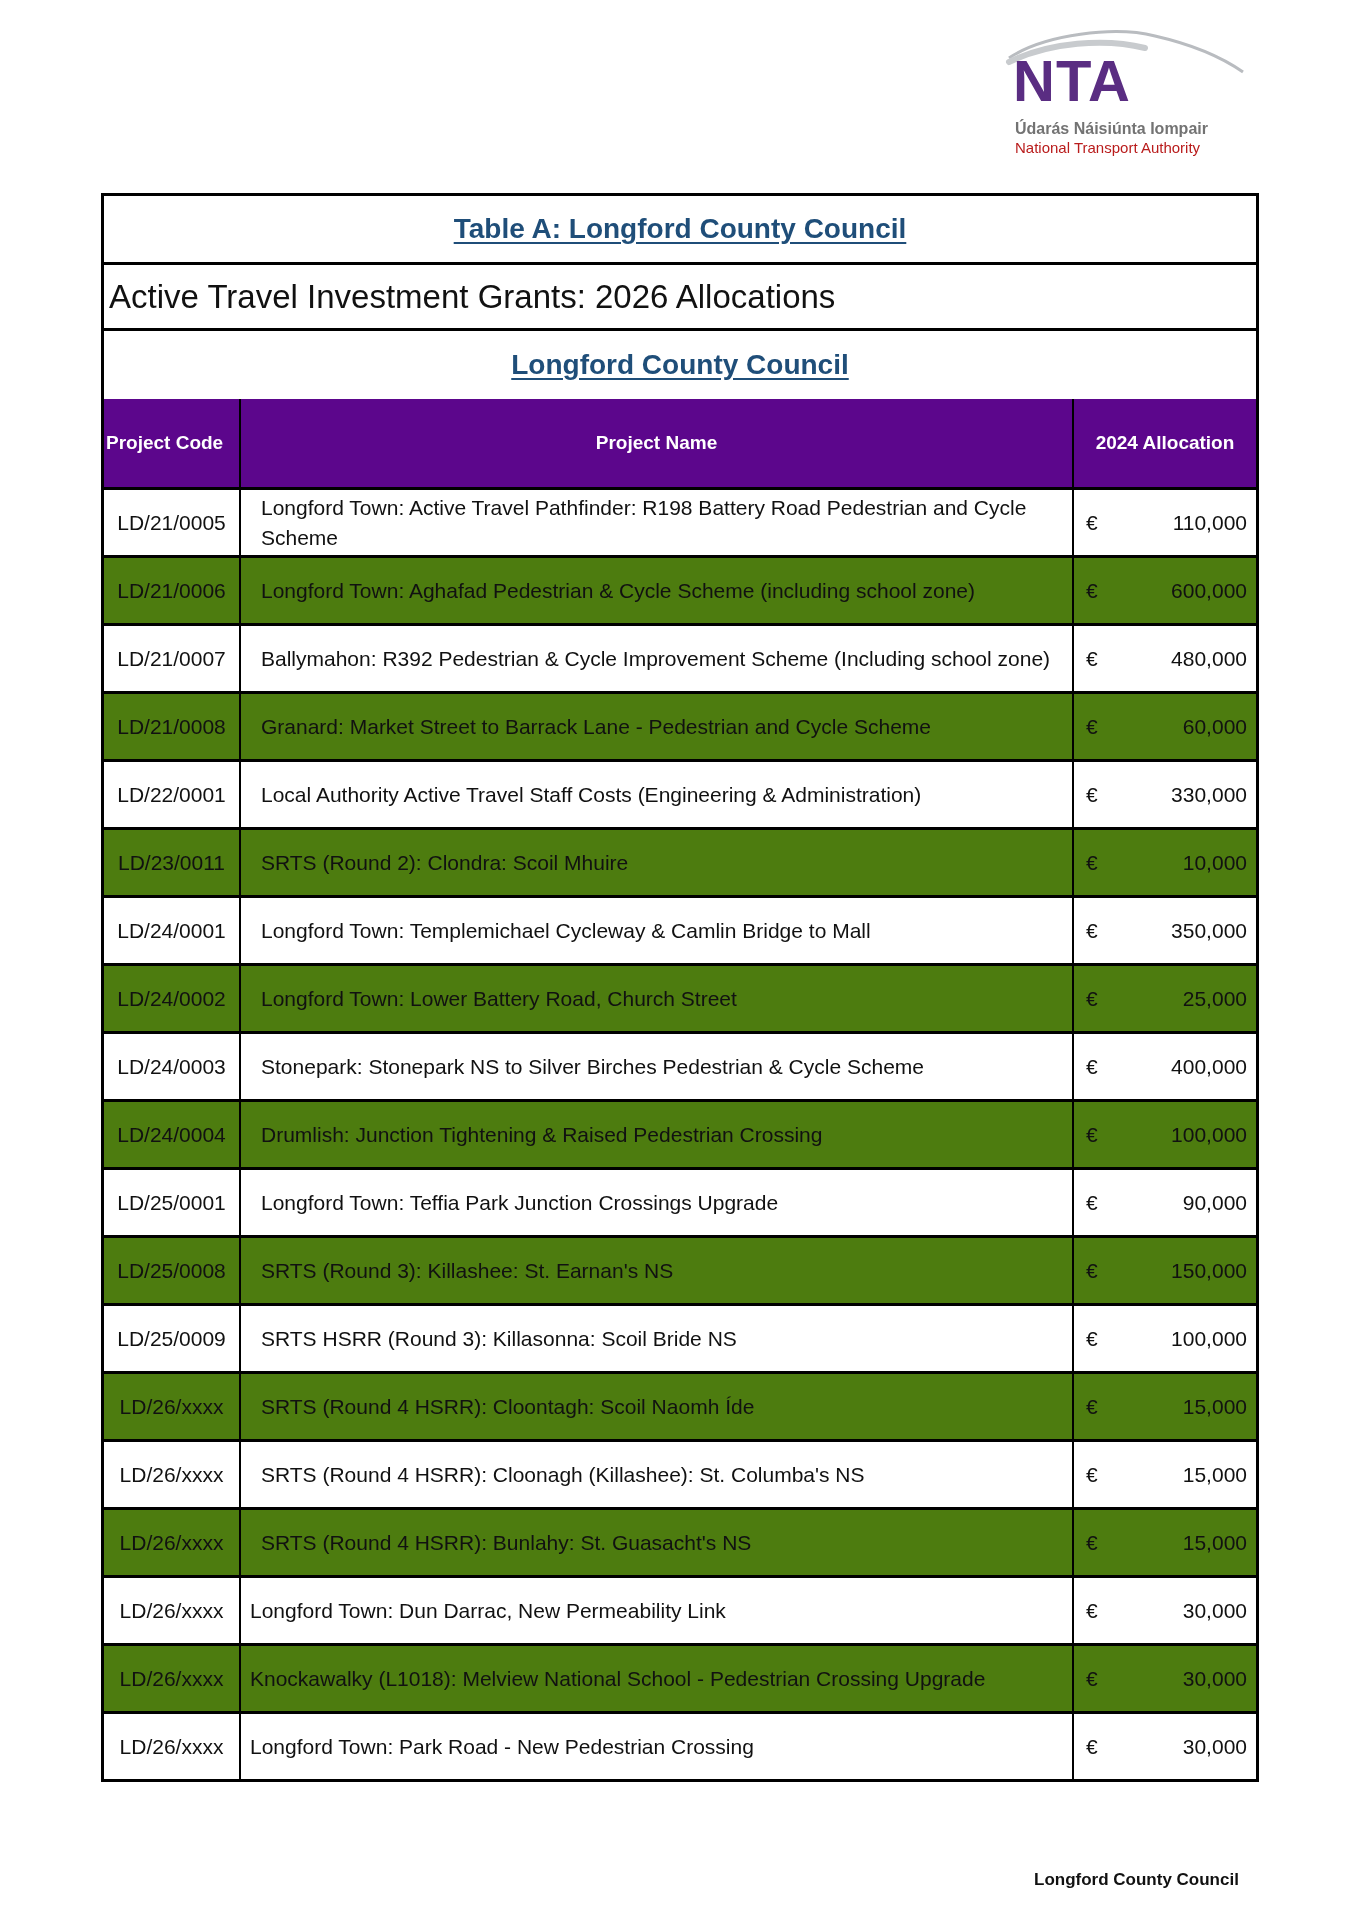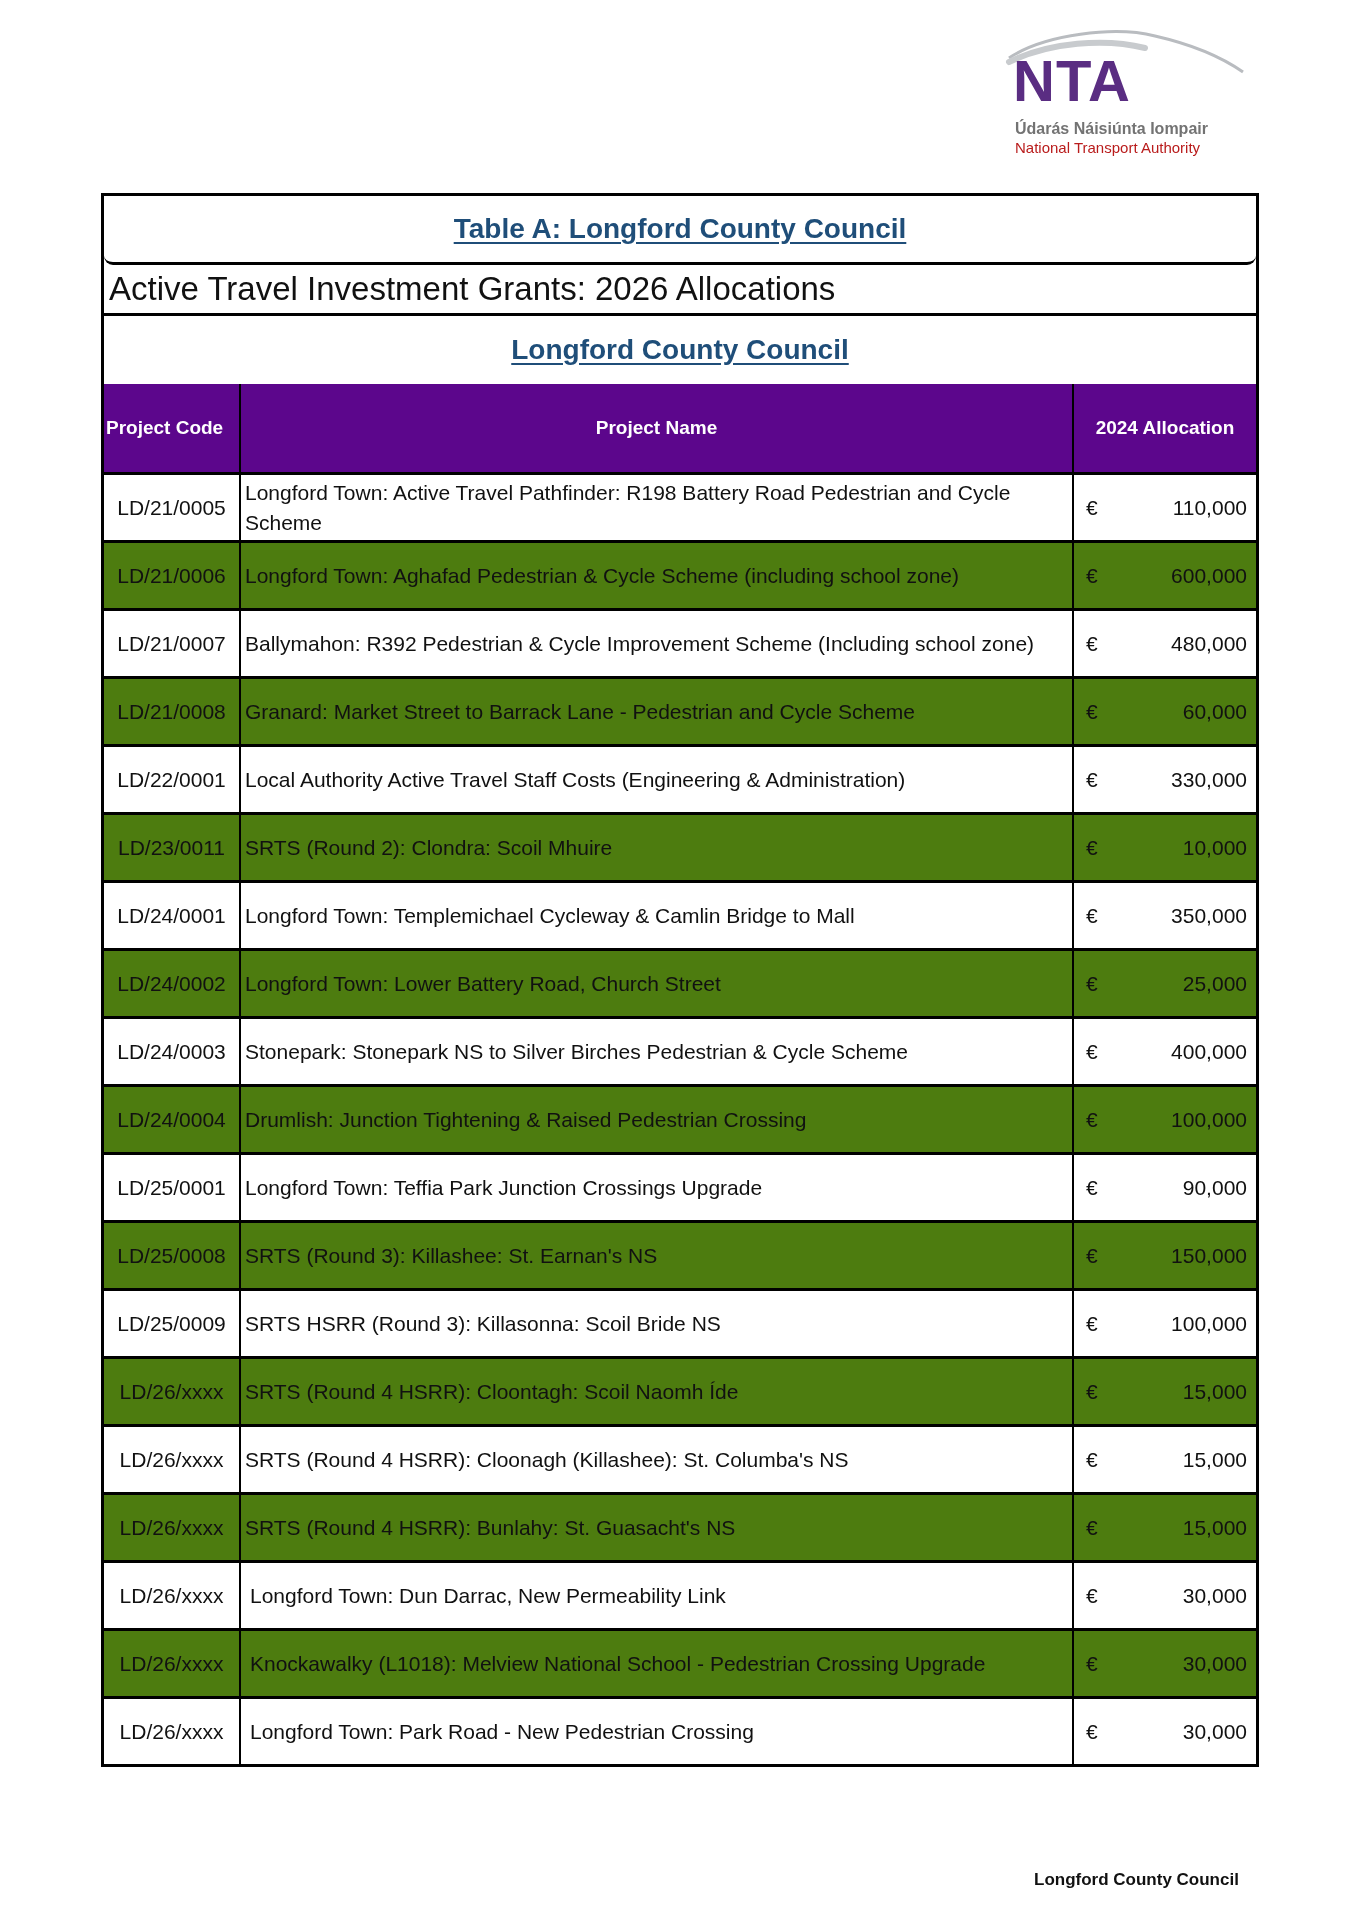--- a/index.html
+++ b/index.html
@@ -25,22 +25,22 @@
     }
     
     .sheet {
       position: absolute; left: 101px; top: 193px; width: 1158px;
       border: 3px solid #000; box-sizing: border-box;
     }
     .band {
       border-bottom: 3px solid #000; box-sizing: border-box;
       display: flex; align-items: center;
     }
-    .band.title { height: 69px; justify-content: center; border-radius: 9px; }
-    .band.subtitle { height: 51px; justify-content: flex-start; padding-left: 5px; }
+    .band.title { height: 69px; justify-content: center; }
+    .band.subtitle { height: 66px; justify-content: flex-start; padding-left: 5px; }
     .band.council { height: 68px; justify-content: center; border-bottom: none; }
     .band-title-text {
       color: #1f4e79; font-weight: bold; font-size: 28px; text-decoration: underline;
       text-underline-offset: 4px;
     }
     .band-subtitle-text { font-size: 33px; color: #111; }
     table { width: 100%; border-collapse: collapse; table-layout: fixed; }
     col.c-code { width: 136px; }
     col.c-name { width: 833px; }
     col.c-alloc { width: 183px; }
@@ -51,21 +51,21 @@
     thead th:last-child { border-right: none; }
     thead th.h-code { text-align: left; padding-left: 2px; }
     tbody td {
       height: 65px; border-right: 2px solid #000; border-bottom: 3px solid #000;
       font-size: 21px; padding: 0; vertical-align: middle;
     }
     tbody tr:last-child td { border-bottom: none; }
     tbody td:last-child { border-right: none; }
     tbody tr.alt td { background: #4d7c0f; }
     td.code { text-align: center; white-space: nowrap; margin-left: 31px; }
-    td.name { padding-left: 4px; line-height: 30px; }
+    td.name { padding-left: 20px; line-height: 30px; }
     td.name.pad { padding-left: 9px; }
     td.alloc { position: relative; }
     .euro { position: absolute; left: 12px; top: 50%; transform: translateY(-50%); }
     .amount { position: absolute; right: 9px; top: 50%; transform: translateY(-50%); }
     .footer {
       position: absolute; left: 1034px; top: 1870px; font-size: 17px; font-weight: bold; color: #111;
     }
   </style>
 </head>
 <body>

